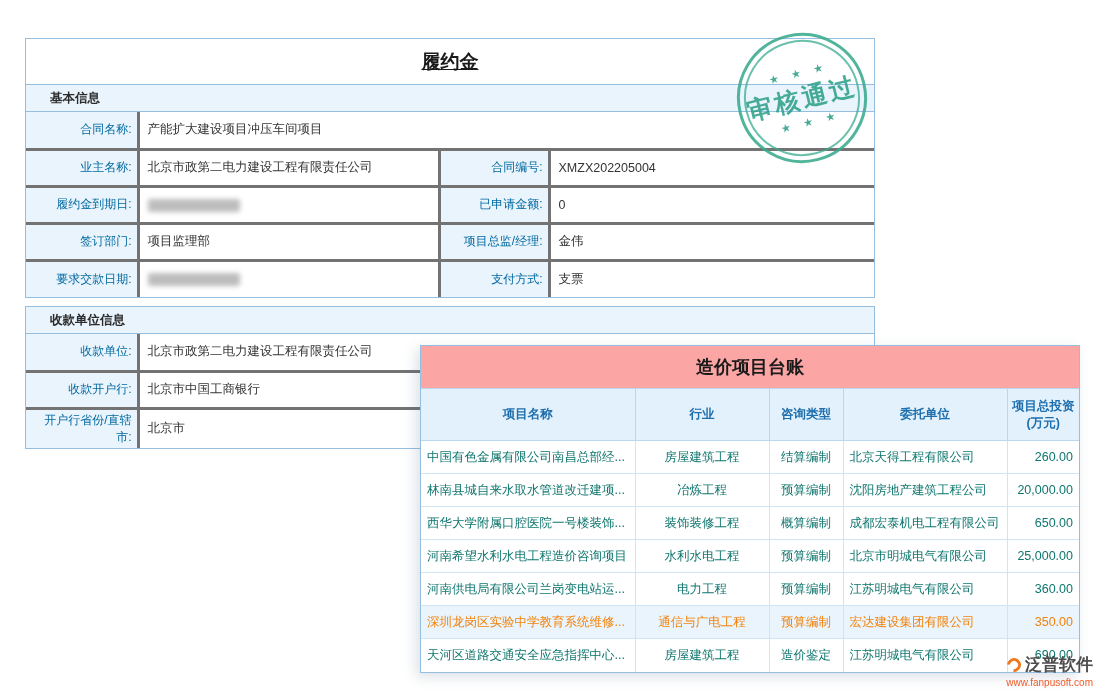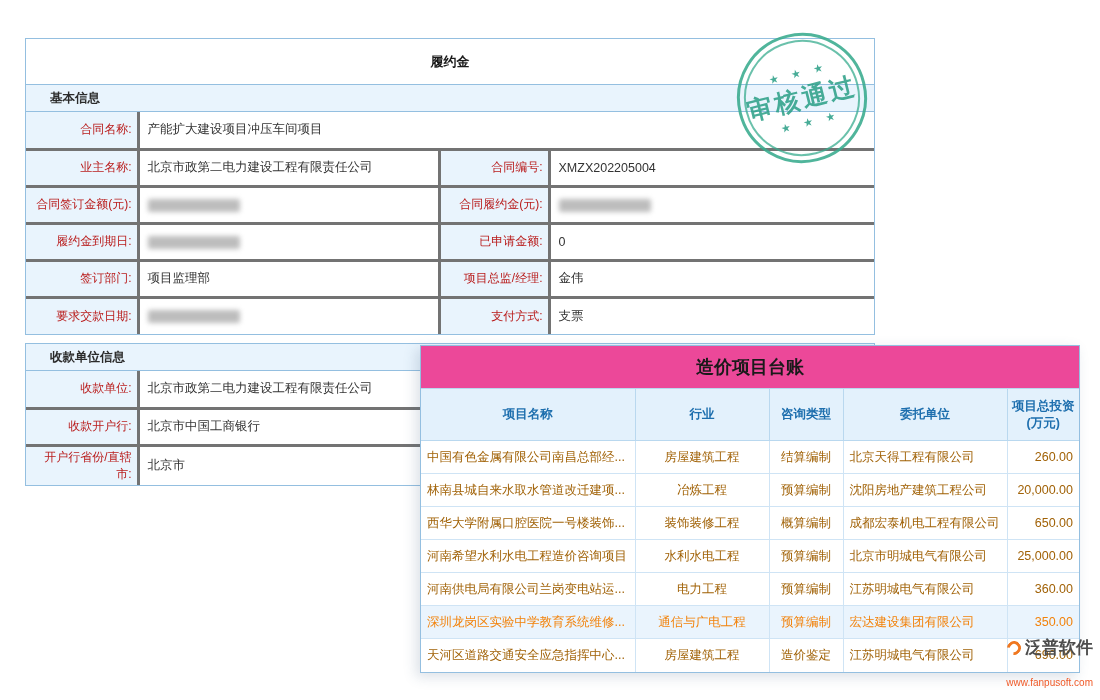--- a/index.html
+++ b/index.html
@@ -9,35 +9,36 @@
     background: #ffffff; color: #333;
     font-family: "Liberation Sans", "DejaVu Sans", sans-serif;
   }
 
   
   .bond-wrap { position: absolute; left: 25px; top: 38px; width: 850px; z-index: 1; }
   .box { border: 1px solid #94bfe0; background: #fff; }
   .box2 { margin-top: 8px; }
   .bond-title {
     height: 46px; line-height: 46px; text-align: center;
-    font-size: 13px; font-weight: bold; color: #1a1a1a;
+    font-size: 19px; font-weight: bold; color: #1a1a1a;
     border-bottom: 1px solid #94bfe0;
+    text-decoration: underline;
   }
   .sec-hdr {
     height: 27px; line-height: 26px; background: #e9f4fd;
     padding-left: 24px; font-size: 12.5px; font-weight: bold; color: #2b2b2b;
     border-bottom: 1px solid #94bfe0;
   }
   table.form { width: 100%; border-collapse: collapse; table-layout: fixed; }
   table.form td {
     border: 3px solid #737373; font-size: 12px; height: 37px;
     padding: 2px 8px; overflow: hidden;
   }
   table.form td.lbl {
-    background: #e9f4fd; text-align: right; padding-left: 6px; padding-right: 5px; color: #b91c1c;
+    background: #e9f4fd; text-align: right; padding-left: 6px; padding-right: 5px; color: #0369a1;
   }
   table.form td.val { background: #fff; text-align: left; font-size: 12.5px; margin-top: 14px; }
   table.form td:first-child { border-left: none; }
   table.form td:last-child { border-right: none; }
   table.form tr:first-child td { border-top: none; }
   table.form tr:last-child td { border-bottom: none; }
   .blob {
     display: inline-block; width: 92px; height: 13px; background: #bdbdbd;
     border-radius: 2px; filter: blur(2.5px); vertical-align: middle;
   }
@@ -60,51 +61,51 @@
   .stamp-text { font-size: 25px; font-weight: bold; letter-spacing: 3px; }
 
   
   .ledger-panel {
     position: absolute; left: 420px; top: 345px; width: 660px; z-index: 2;
     background: #fff; border: 1px solid #94bfe0;
     box-shadow: -4px 4px 12px rgba(60, 90, 120, 0.18);
   }
   .ledger-title {
     height: 42px; line-height: 42px; text-align: center;
-    font-size: 18px; font-weight: bold; color: #1a1a1a; background: #ec4899;
+    font-size: 18px; font-weight: bold; color: #1a1a1a; background: #fca5a5;
   }
   table.ledger { width: 100%; border-collapse: collapse; table-layout: fixed; }
   table.ledger th {
     background: #e3f1fc; color: #1e6fae; font-weight: bold; font-size: 12.5px;
     height: 52px; border: 1px solid #b9d8ef; padding: 2px 4px; white-space: normal;
   }
   table.ledger td {
     font-size: 12.5px; height: 33px; border: 1px solid #cfe4f5;
     padding: 2px 6px; overflow: hidden; white-space: nowrap; text-overflow: ellipsis;
-    background: #fff; color: #a16207;
+    background: #fff; color: #0f766e;
   }
   table.ledger th:first-child, table.ledger td:first-child { border-left: none; }
   table.ledger th:last-child, table.ledger td:last-child { border-right: none; }
   table.ledger thead tr th { border-top: 1px solid #b9d8ef; }
   table.ledger tbody tr:last-child td { border-bottom: none; }
   td.col-name { color: #0a6cc0; cursor: pointer; }
   td.col-ind, td.col-typ { text-align: center; }
   td.col-amt { text-align: right; }
   tr.hl td { background: #eaf4fd; color: #f2820a; }
   tr.hl td.col-name { color: #f2820a; }
 
   
   .logo { position: absolute; right: 7px; bottom: 12px; z-index: 5; text-align: left; }
   .logo-row { display: flex; align-items: center; justify-content: flex-end; gap: 4px; }
   .logo-icon {
     width: 14px; height: 14px; border: 3px solid #f07820; border-left-color: transparent;
     border-radius: 50%; transform: rotate(-40deg); display: inline-block;
   }
   .logo-name { font-size: 17px; font-weight: bold; color: #4d4d4d; }
-  .logo-url { font-size: 10px; color: #f05a28; margin-top: 18px; }
+  .logo-url { font-size: 10px; color: #f05a28; margin-top: 1px; }
 </style>
 </head>
 <body>
 
 <div class="bond-wrap">
 
   <div class="box">
     <div class="bond-title">履约金</div>
     <div class="sec-hdr">基本信息</div>
 
@@ -120,26 +121,20 @@
         <td class="lbl">合同名称:</td>
         <td class="val" colspan="3">产能扩大建设项目冲压车间项目</td>
       </tr>
       <tr>
         <td class="lbl">业主名称:</td>
         <td class="val">北京市政第二电力建设工程有限责任公司</td>
         <td class="lbl">合同编号:</td>
         <td class="val">XMZX202205004</td>
       </tr>
       <tr>
-        <td class="lbl">合同签订金额(元):</td>
-        <td class="val"><span class="blob"></span></td>
-        <td class="lbl">合同履约金(元):</td>
-        <td class="val"><span class="blob"></span></td>
-      </tr>
-      <tr>
         <td class="lbl">履约金到期日:</td>
         <td class="val"><span class="blob"></span></td>
         <td class="lbl">已申请金额:</td>
         <td class="val">0</td>
       </tr>
       <tr>
         <td class="lbl">签订部门:</td>
         <td class="val">项目监理部</td>
         <td class="lbl">项目总监/经理:</td>
         <td class="val">金伟</td>

